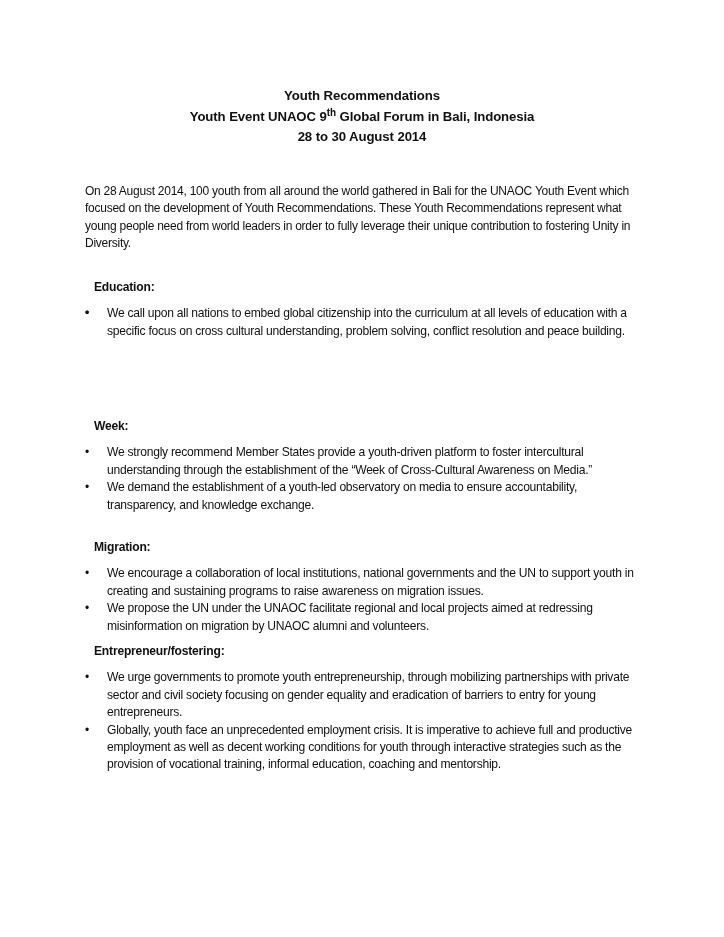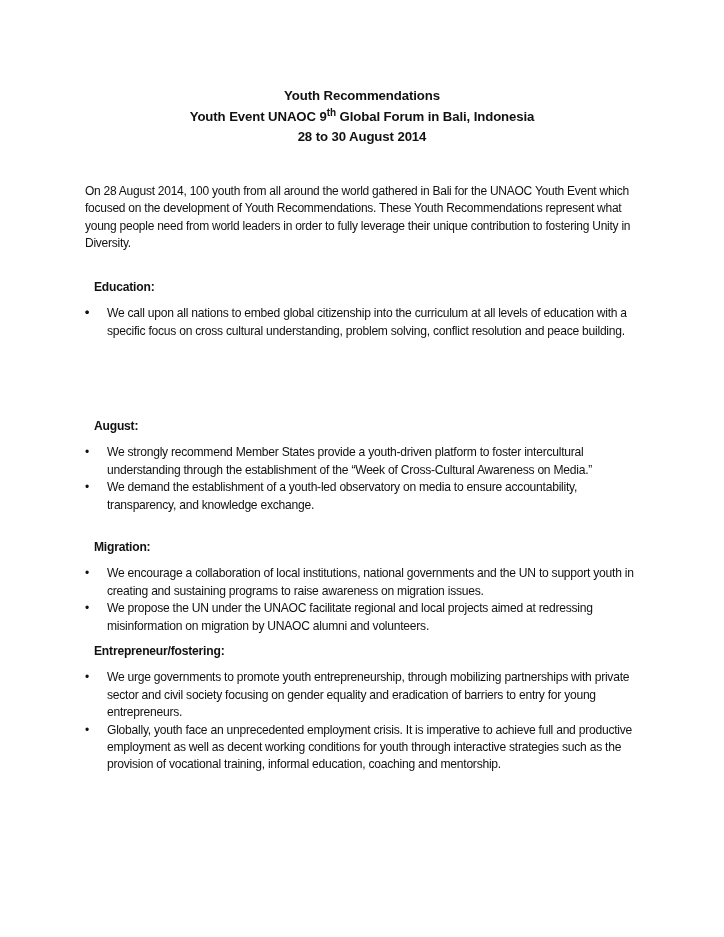--- a/index.html
+++ b/index.html
@@ -108,21 +108,21 @@
         <span class="bullet-dot">•</span>
       </li>
       <li class="bullet-item">
         <span class="bullet-dot">•</span>
         <span>We call upon all nations to embed global citizenship into the curriculum at all levels of education with a specific focus on cross cultural understanding, problem solving, conflict resolution and peace building.</span>
       </li>
     </ul>
   </div>
 
   <div class="section" id="sec-media">
-    <p class="section-heading">August:</p>
+    <p class="section-heading">Week:</p>
     <ul class="bullets">
       <li class="bullet-item">
         <span class="bullet-dot">•</span>
         <span>We strongly recommend Member States provide a youth-driven platform to foster intercultural understanding through the establishment of the “Week of Cross-Cultural Awareness on Media.”</span>
       </li>
       <li class="bullet-item">
         <span class="bullet-dot">•</span>
         <span>We demand the establishment of a youth-led observatory on media to ensure accountability, transparency, and knowledge exchange.</span>
       </li>
     </ul>

